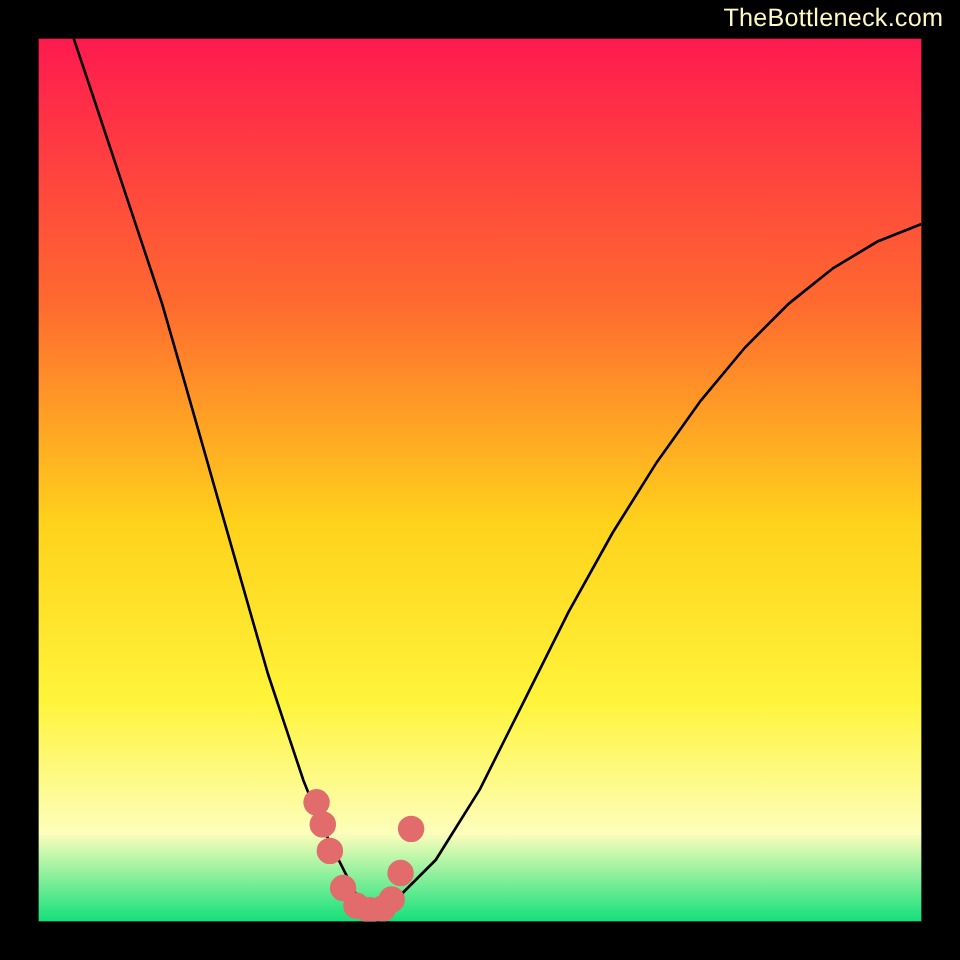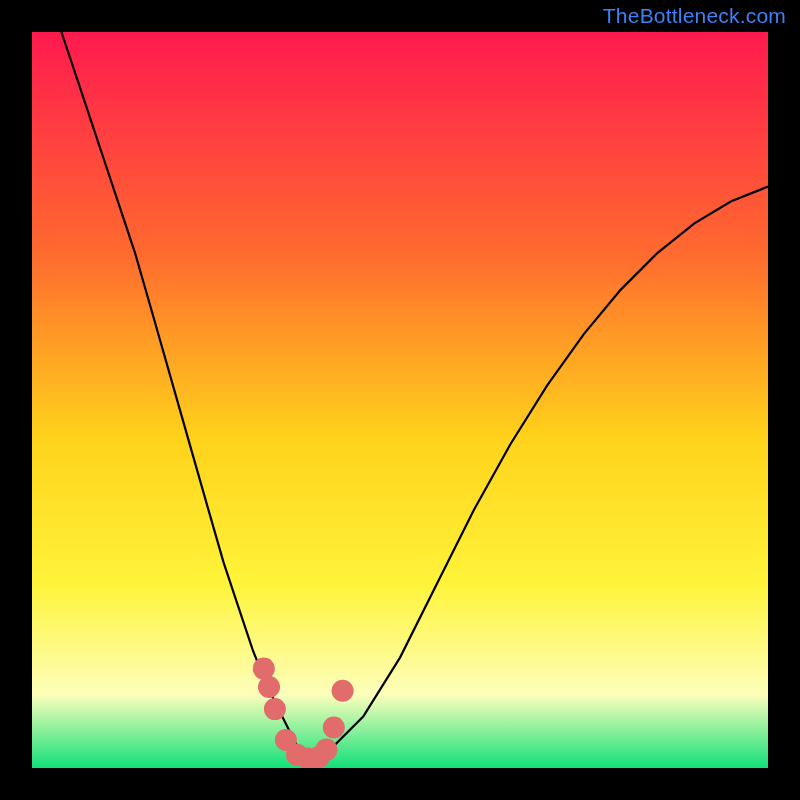--- a/index.html
+++ b/index.html
@@ -8,21 +8,21 @@
     width: 800px;
     height: 800px;
     background: #000;
     position: relative;
     font-family: Arial, sans-serif;
   }
   .watermark {
     position: absolute;
     top: 4px;
     right: 14px;
-    color: #3b82f6;
+    color: #fef9c3;
     font-size: 21px;
     font-weight: 500;
     z-index: 10;
     letter-spacing: 0.2px;
   }
   .plot-area {
     position: absolute;
     left: 32px;
     top: 32px;
     width: 736px;

